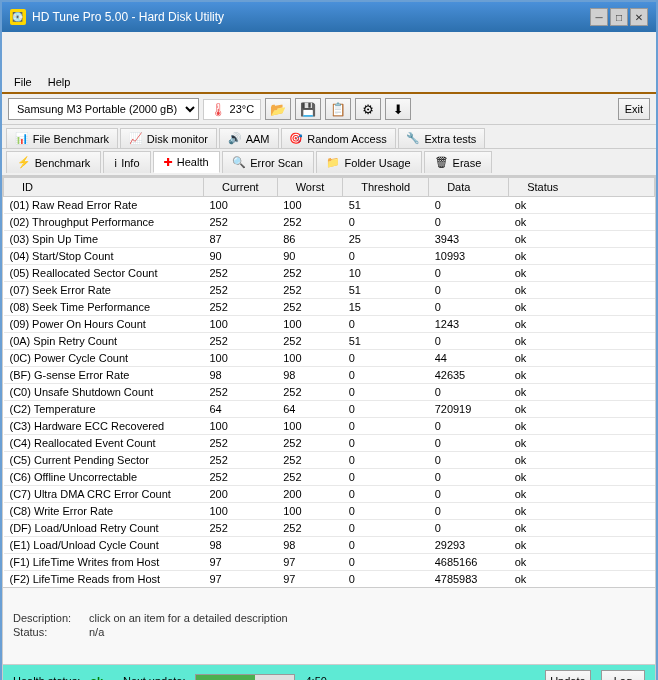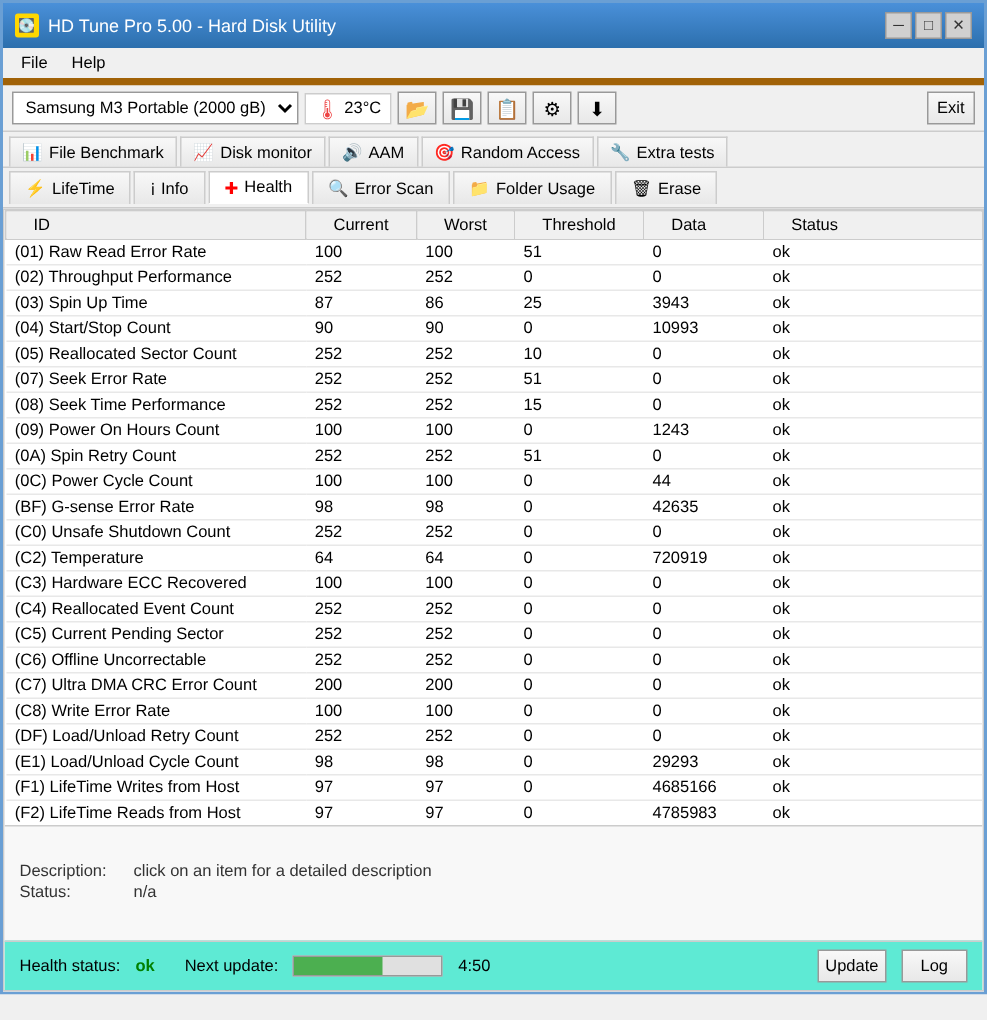--- a/index.html
+++ b/index.html
@@ -13,21 +13,21 @@
       align-items: center;
       justify-content: space-between;
       user-select: none;
     }
     .title-bar-left { display: flex; align-items: center; gap: 6px; }
     .title-bar-icon { width: 16px; height: 16px; background: #ffd700; border-radius: 2px; display: inline-flex; align-items: center; justify-content: center; font-size: 9px; }
     .title-bar-title { font-size: 12px; font-weight: normal; }
     .title-bar-buttons { display: flex; gap: 2px; }
     .title-btn { width: 18px; height: 18px; background: #d0d0d0; border: 1px solid #999; color: #333; font-size: 10px; cursor: pointer; display: flex; align-items: center; justify-content: center; }
     
-    .menu-bar { background: #f0f0f0; border-bottom: 5px solid #a16207; padding: 2px 4px; display: flex; gap: 0; }
+    .menu-bar { background: #f0f0f0; border-bottom: 2px solid #a16207; padding: 2px 4px; display: flex; gap: 0; margin-top: 40px; }
     .menu-item { padding: 2px 8px; cursor: pointer; font-size: 11px; }
     
     .toolbar { background: #f0f0f0; border-bottom: 1px solid #ccc; padding: 4px 6px; display: flex; align-items: center; gap: 4px; }
     .drive-select { height: 22px; font-size: 11px; padding: 1px 4px; border: 1px solid #999; background: white; min-width: 180px; }
     .temp-display { display: flex; align-items: center; gap: 3px; padding: 2px 6px; background: #fff; border: 1px solid #ccc; font-size: 11px; }
     .temp-icon { color: #e44; font-size: 13px; }
     .toolbar-btn { height: 22px; padding: 1px 6px; font-size: 11px; border: 1px solid #999; background: linear-gradient(to bottom, #f8f8f8, #e8e8e8); cursor: pointer; display: flex; align-items: center; gap: 3px; }
     .toolbar-icon-btn { width: 26px; height: 22px; border: 1px solid #999; background: linear-gradient(to bottom, #f8f8f8, #e8e8e8); cursor: pointer; display: flex; align-items: center; justify-content: center; font-size: 13px; }
     
     .tab-bar-top { background: #f0f0f0; padding: 3px 4px 0 4px; display: flex; flex-wrap: wrap; gap: 2px; border-bottom: 1px solid #ccc; }
@@ -120,21 +120,21 @@
     </div>
     <div class="tab-top">
       <span>🔧</span>
       <span>Extra tests</span>
     </div>
   </div>
 
   <div class="tab-bar-bottom">
     <div class="tab-bottom">
       <span>⚡</span>
-      <span>LifeTime</span>
+      <span>Benchmark</span>
     </div>
     <div class="tab-bottom">
       <span>ℹ</span>
       <span>Info</span>
     </div>
     <div class="tab-bottom active">
       <span style="color:red;">✚</span>
       <span>Health</span>
     </div>
     <div class="tab-bottom">

